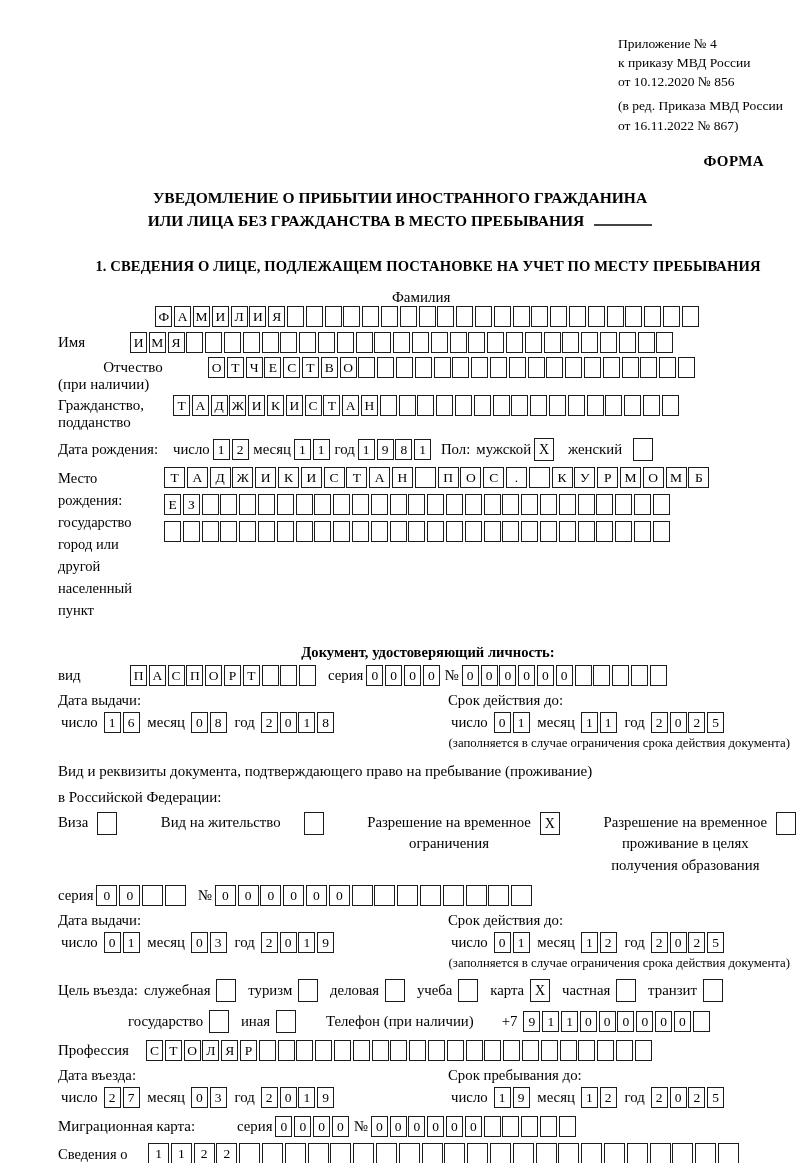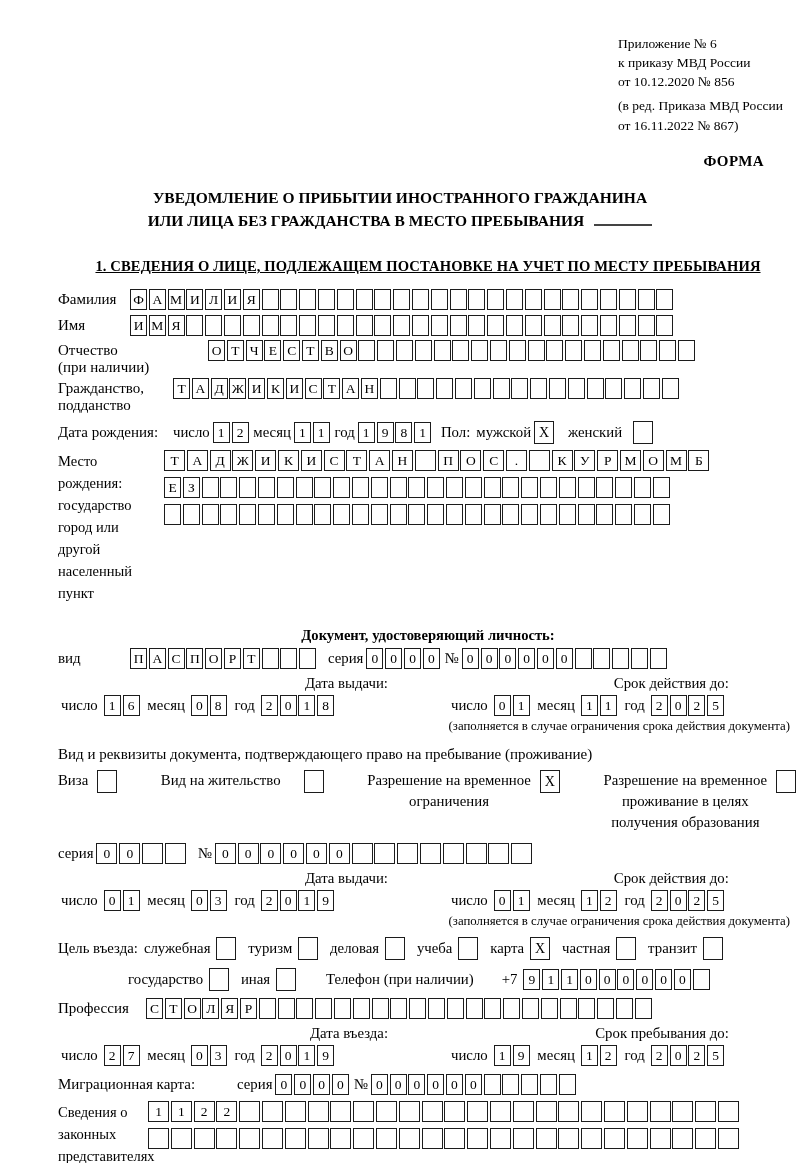--- a/index.html
+++ b/index.html
@@ -12,27 +12,27 @@
   .page { width:800px; height:1163px; padding:34px 2px 0 58px; overflow:hidden; }
 
   
   .annex { margin-left:560px; font-size:13.5px; line-height:1.42; }
   .annex .gap { margin-top:5px; }
   .form-label { font-weight:bold; text-align:right; margin:18px 34px 0 0; font-size:15px; letter-spacing:.4px; }
 
   
   .title { text-align:center; font-weight:bold; font-size:15.5px; line-height:1.5; margin:16px 56px 0 0; }
   .title-underline { display:inline-block; width:58px; border-bottom:2px solid #444; margin-left:10px; vertical-align:baseline; }
-  .section-h { text-align:center; font-weight:bold; font-size:14.6px; margin-top:26px; letter-spacing:.1px;text-decoration:underline; }
+  .section-h { text-align:center; font-weight:bold; font-size:14.6px; margin-top:26px; letter-spacing:.1px; }
 
   
   .row { display:flex; align-items:center; margin-top:4.5px; }
   .lbl { flex:none; font-size:15px; }
   .sl { flex:none; font-size:14.8px; margin:0 3px; }
-  .w72 { width:72px; }  .w150 { width:150px; } .w115 { width:115px; }
+  .w72 { width:72px; }  .w150 { width:150px;text-align:center; } .w115 { width:115px; }
   .lbl2 { font-size:15px; margin-top:-2px; }
 
   
   .cells { display:flex; flex:none; }
   .cell {
     flex:none; width:17px; height:21px; border:1.5px solid #1c1c1c; margin-right:1.8px;
     text-align:center; line-height:19px; font-size:13.5px;
   }
   .wide .cell { width:21px; }
   .checkbox .cell { width:20px; height:23px; line-height:21px; font-size:14px; }
@@ -44,21 +44,21 @@
   .lr-labels { width:90px; line-height:1.52; }
   .col-cells .cells { margin-bottom:6px; }
 
   
   .doc-heading { text-align:center; font-weight:bold; font-size:14.6px; margin-top:22px; }
 
   
   .dates { display:flex; margin-top:6px; }
   .dg-left { width:330px; }
   .dg-right { margin-left:60px; }
-  .dg-title { text-align:right; font-size:14.8px; margin-bottom:3px; }
+  .dg-title { text-align:left; font-size:14.8px; margin-bottom:3px; }
   .dg-line { display:flex; align-items:center; }
   .dg-line .cells { margin:0 3px; }
   .note-right { text-align:right; font-size:12.8px; margin-top:3px; padding-right:8px; }
 
   .intro { font-size:15px; margin-top:8px; line-height:1.7; }
 
   .opts { display:flex; align-items:flex-start; margin-top:2px;justify-content:space-between; }
   .opt { display:flex; align-items:flex-start; margin-right:14px; }
   .opt-label { font-size:14.8px; margin-right:9px; line-height:1.45; }
   .opt-label.center { text-align:center; }
@@ -67,37 +67,37 @@
   .purpose-row .sl { margin:0 6px 0 0; }
   .purpose-row .cells { margin-right:10px; }
   .indent70 { margin-left:70px; }
 </style>
 </head>
 <body>
 
 <div class="page">
 
   <div class="annex">
-    <div>Приложение № 6</div>
+    <div>Приложение № 4</div>
     <div>к приказу МВД России</div>
     <div>от 10.12.2020 № 856</div>
     <div class="gap">(в ред. Приказа МВД России</div>
     <div>от 16.11.2022 № 867)</div>
   </div>
 
   <div class="form-label">ФОРМА</div>
 
   <div class="title">
     <div>УВЕДОМЛЕНИЕ О ПРИБЫТИИ ИНОСТРАННОГО ГРАЖДАНИНА</div>
     <div><span>ИЛИ ЛИЦА БЕЗ ГРАЖДАНСТВА В МЕСТО ПРЕБЫВАНИЯ</span><span class="title-underline"></span></div>
   </div>
 
   <div class="section-h">1. СВЕДЕНИЯ О ЛИЦЕ, ПОДЛЕЖАЩЕМ ПОСТАНОВКЕ НА УЧЕТ ПО МЕСТУ ПРЕБЫВАНИЯ</div>
 
-  <div class="row" style="margin-top:14px;">
+  <div class="row" style="margin-top:14px;flex-direction:column;">
     <span class="lbl w72">Фамилия</span>
     <span class="cells">
         <span class="cell">Ф</span>
         <span class="cell">А</span>
         <span class="cell">М</span>
         <span class="cell">И</span>
         <span class="cell">Л</span>
         <span class="cell">И</span>
         <span class="cell">Я</span>
         <span class="cell"></span>
@@ -434,20 +434,21 @@
             <span class="cell">2</span>
             <span class="cell">5</span>
           </span>
       </div>
     </div>
   </div>
   <div class="note-right">(заполняется в случае ограничения срока действия документа)</div>
 
   <div class="intro">
     <div>Вид и реквизиты документа, подтверждающего право на пребывание (проживание)</div>
+    <div>в Российской Федерации:</div>
   </div>
 
   <div class="opts">
     <div class="opt">
       <span class="opt-label">Виза</span>
       <span class="cells checkbox">
           <span class="cell"></span>
         </span>
     </div>
     <div class="opt">

